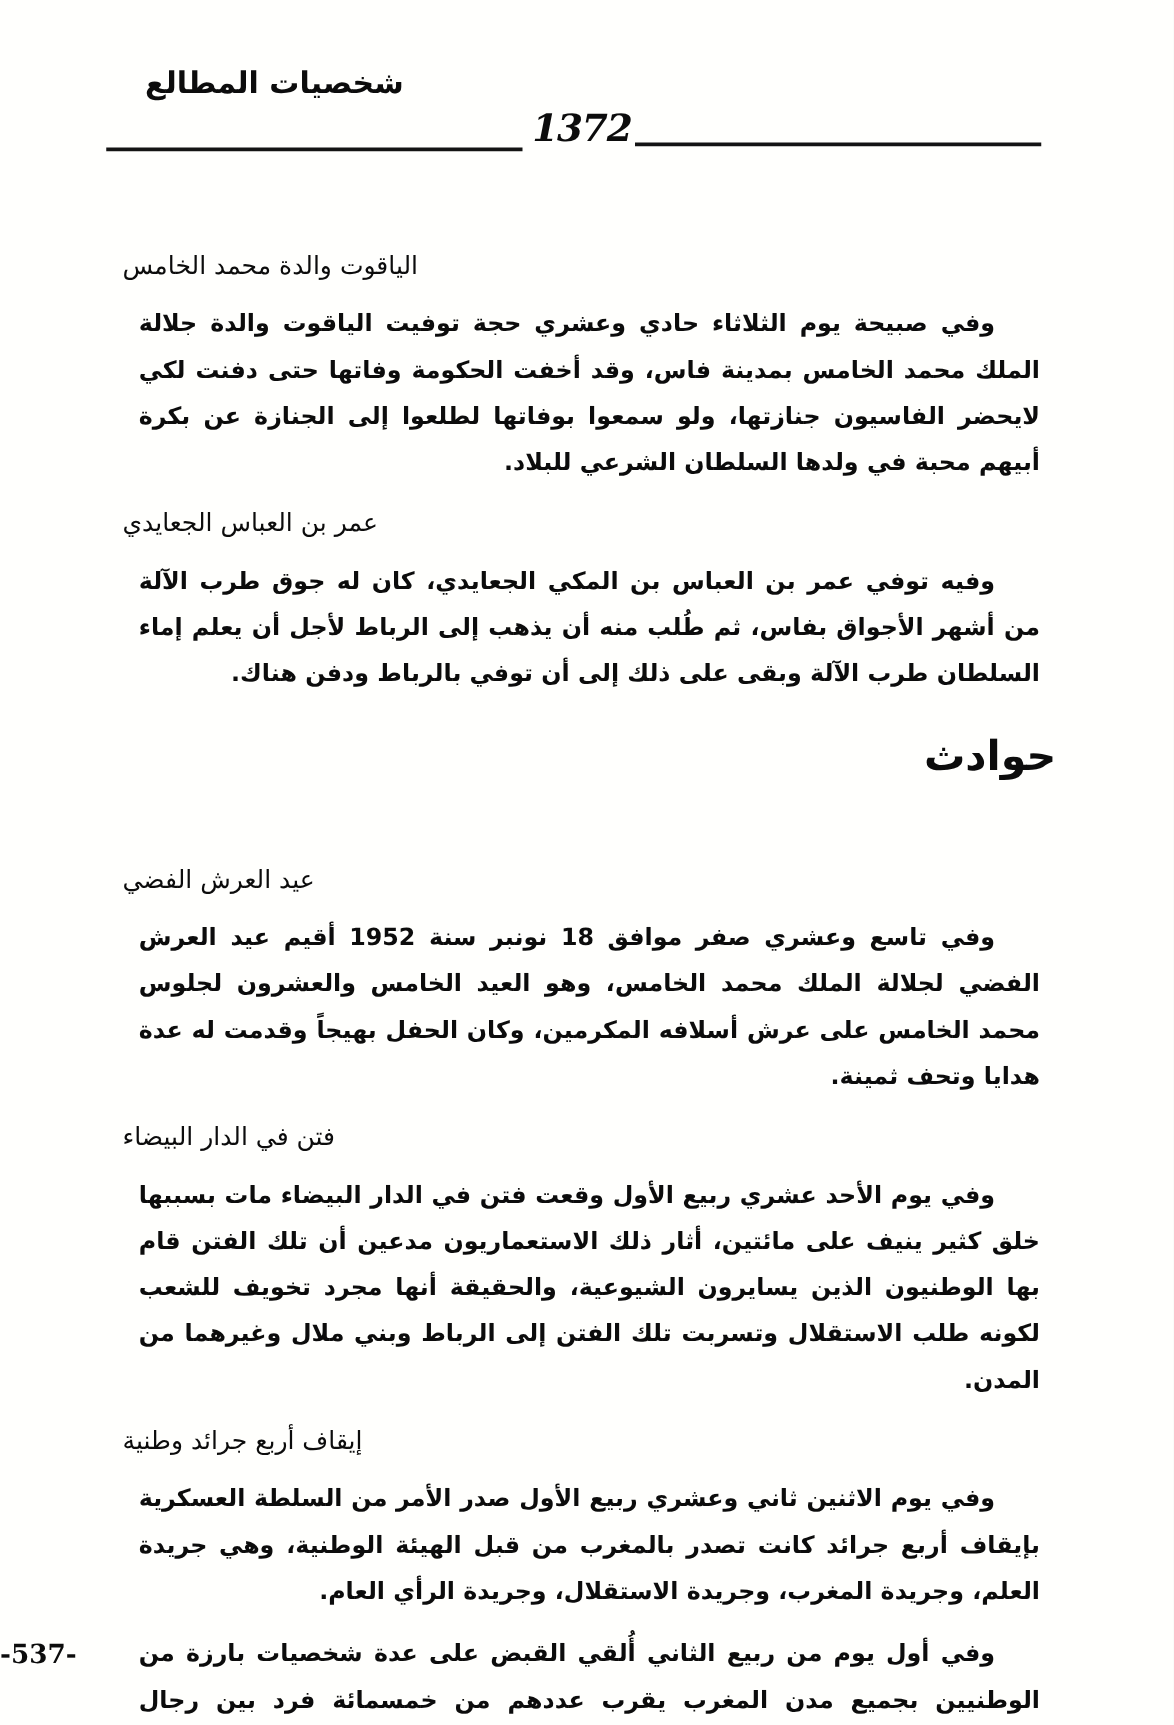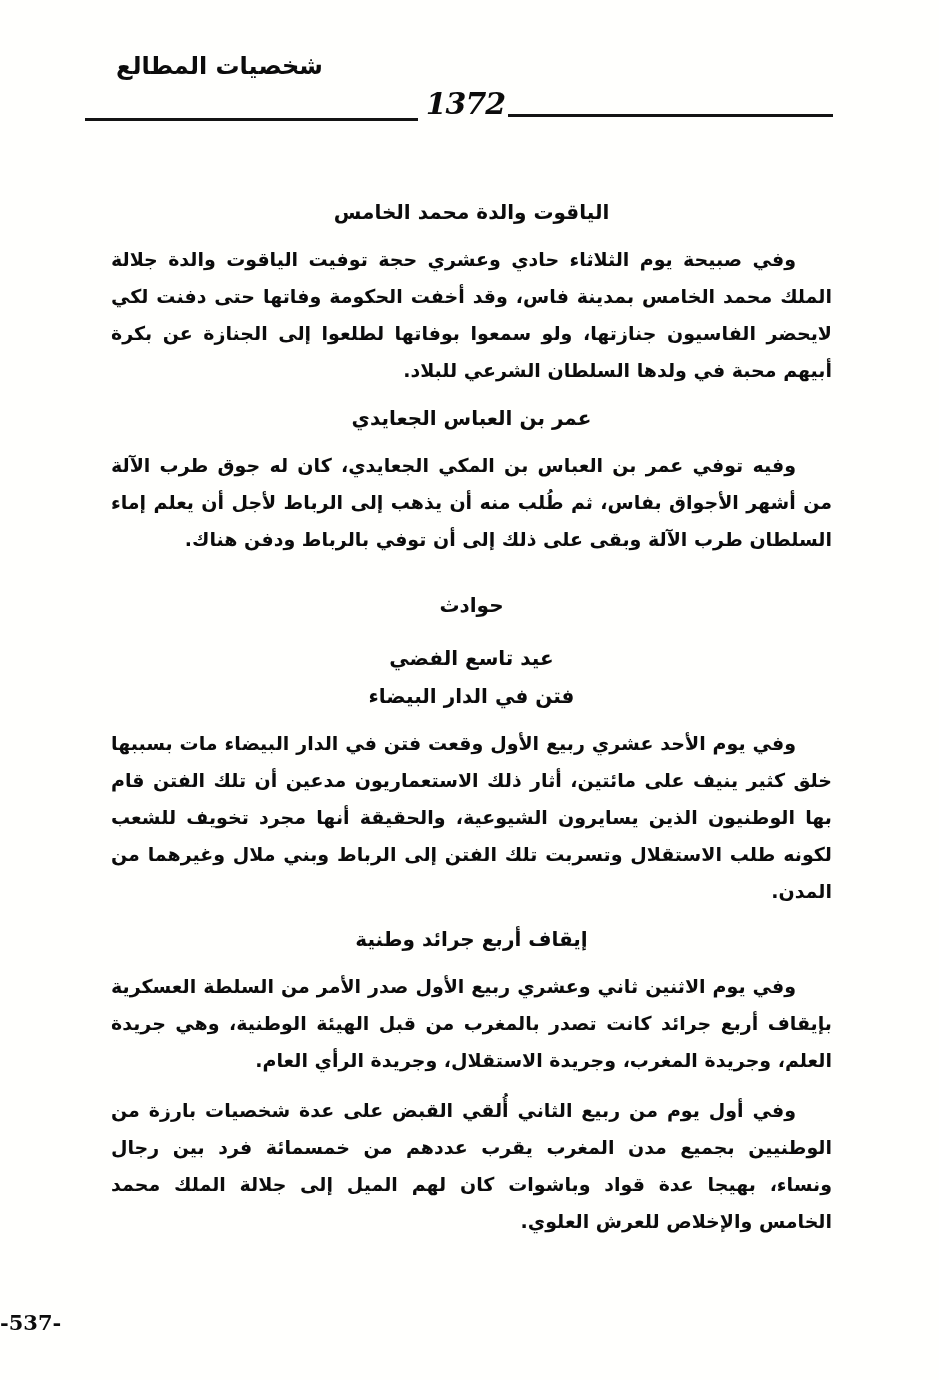--- a/index.html
+++ b/index.html
@@ -40,33 +40,33 @@
     top: 190px; right: 94px;
     width: 747px;
     direction: rtl;
     font-size: 19px;
     font-weight: bold;
     line-height: 37px;
     text-align: justify;
   }
   .section-heading {
     margin: 6px 0 0 0;
-    text-align: center;
+    text-align: left;
     font-size: 20px;
     line-height: 32px;
-    font-weight: bold;
+    font-weight: normal;
   }
   .section-body {
     margin: 13px;
     text-indent: 36px; 
   }
   .chapter-title {
-    margin: 30px 0 20px 0;
-    text-align: center;
-    font-size: 20px;
+    margin: 30px 0 65px 0;
+    text-align: right;
+    font-size: 33px;
     line-height: 34px;
     font-weight: bold;
   }
   
   .page-number-bottom {
     position: absolute;
     top: 1310px; left: 0; width: 939px;
     text-align: left;
     font-family: "DejaVu Serif", serif;
     font-size: 21px; font-weight: bold;
@@ -90,21 +90,22 @@
     </div>
 
     <div>
       <h3 class="section-heading">عمر بن العباس الجعايدي</h3>
       <p class="section-body">وفيه توفي عمر بن العباس بن المكي الجعايدي، كان له جوق طرب الآلة من أشهر الأجواق بفاس، ثم طُلب منه أن يذهب إلى الرباط لأجل أن يعلم إماء السلطان طرب الآلة وبقى على ذلك إلى أن توفي بالرباط ودفن هناك.</p>
     </div>
 
     <h2 class="chapter-title">حوادث</h2>
 
     <div>
-      <h3 class="section-heading">عيد تاسع الفضي</h3>
+      <h3 class="section-heading">عيد العرش الفضي</h3>
+      <p class="section-body">وفي تاسع وعشري صفر موافق 18 نونبر سنة 1952 أقيم عيد العرش الفضي لجلالة الملك محمد الخامس، وهو العيد الخامس والعشرون لجلوس محمد الخامس على عرش أسلافه المكرمين، وكان الحفل بهيجاً وقدمت له عدة هدايا وتحف ثمينة.</p>
     </div>
 
     <div>
       <h3 class="section-heading">فتن في الدار البيضاء</h3>
       <p class="section-body">وفي يوم الأحد عشري ربيع الأول وقعت فتن في الدار البيضاء مات بسببها خلق كثير ينيف على مائتين، أثار ذلك الاستعماريون مدعين أن تلك الفتن قام بها الوطنيون الذين يسايرون الشيوعية، والحقيقة أنها مجرد تخويف للشعب لكونه طلب الاستقلال وتسربت تلك الفتن إلى الرباط وبني ملال وغيرهما من المدن.</p>
     </div>
 
     <div>
       <h3 class="section-heading">إيقاف أربع جرائد وطنية</h3>
       <p class="section-body">وفي يوم الاثنين ثاني وعشري ربيع الأول صدر الأمر من السلطة العسكرية بإيقاف أربع جرائد كانت تصدر بالمغرب من قبل الهيئة الوطنية، وهي جريدة العلم، وجريدة المغرب، وجريدة الاستقلال، وجريدة الرأي العام.</p>

